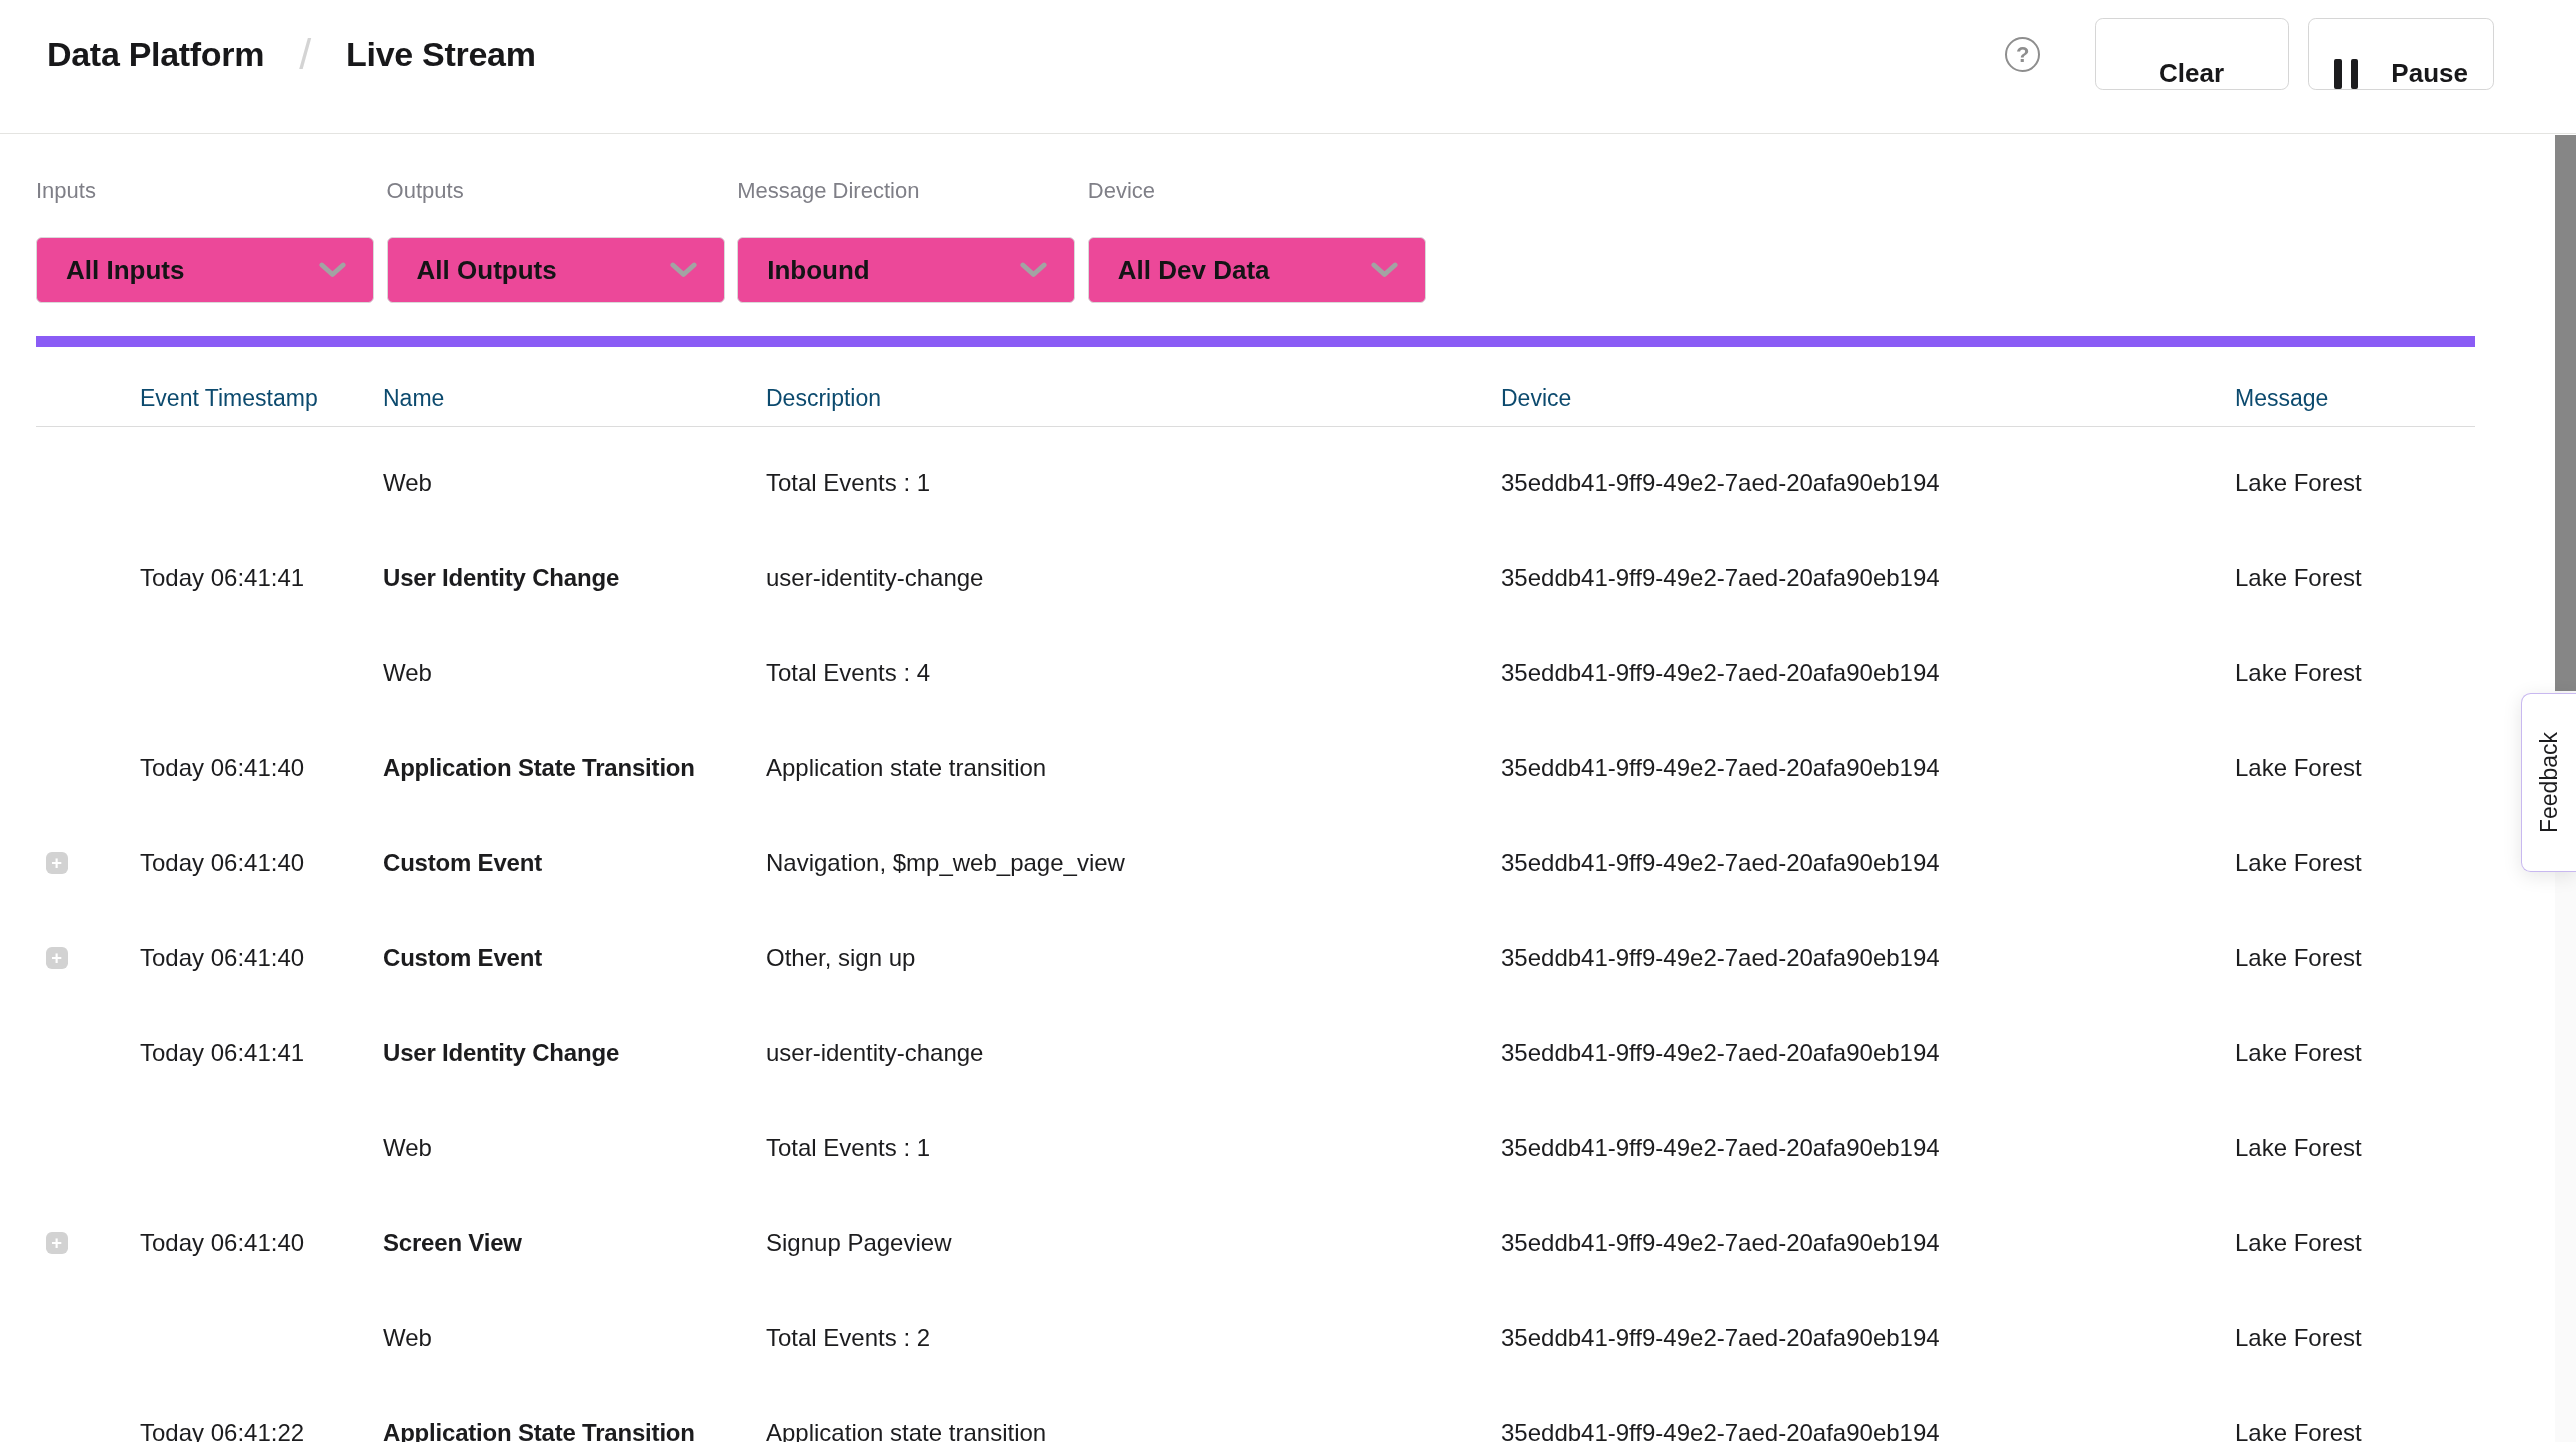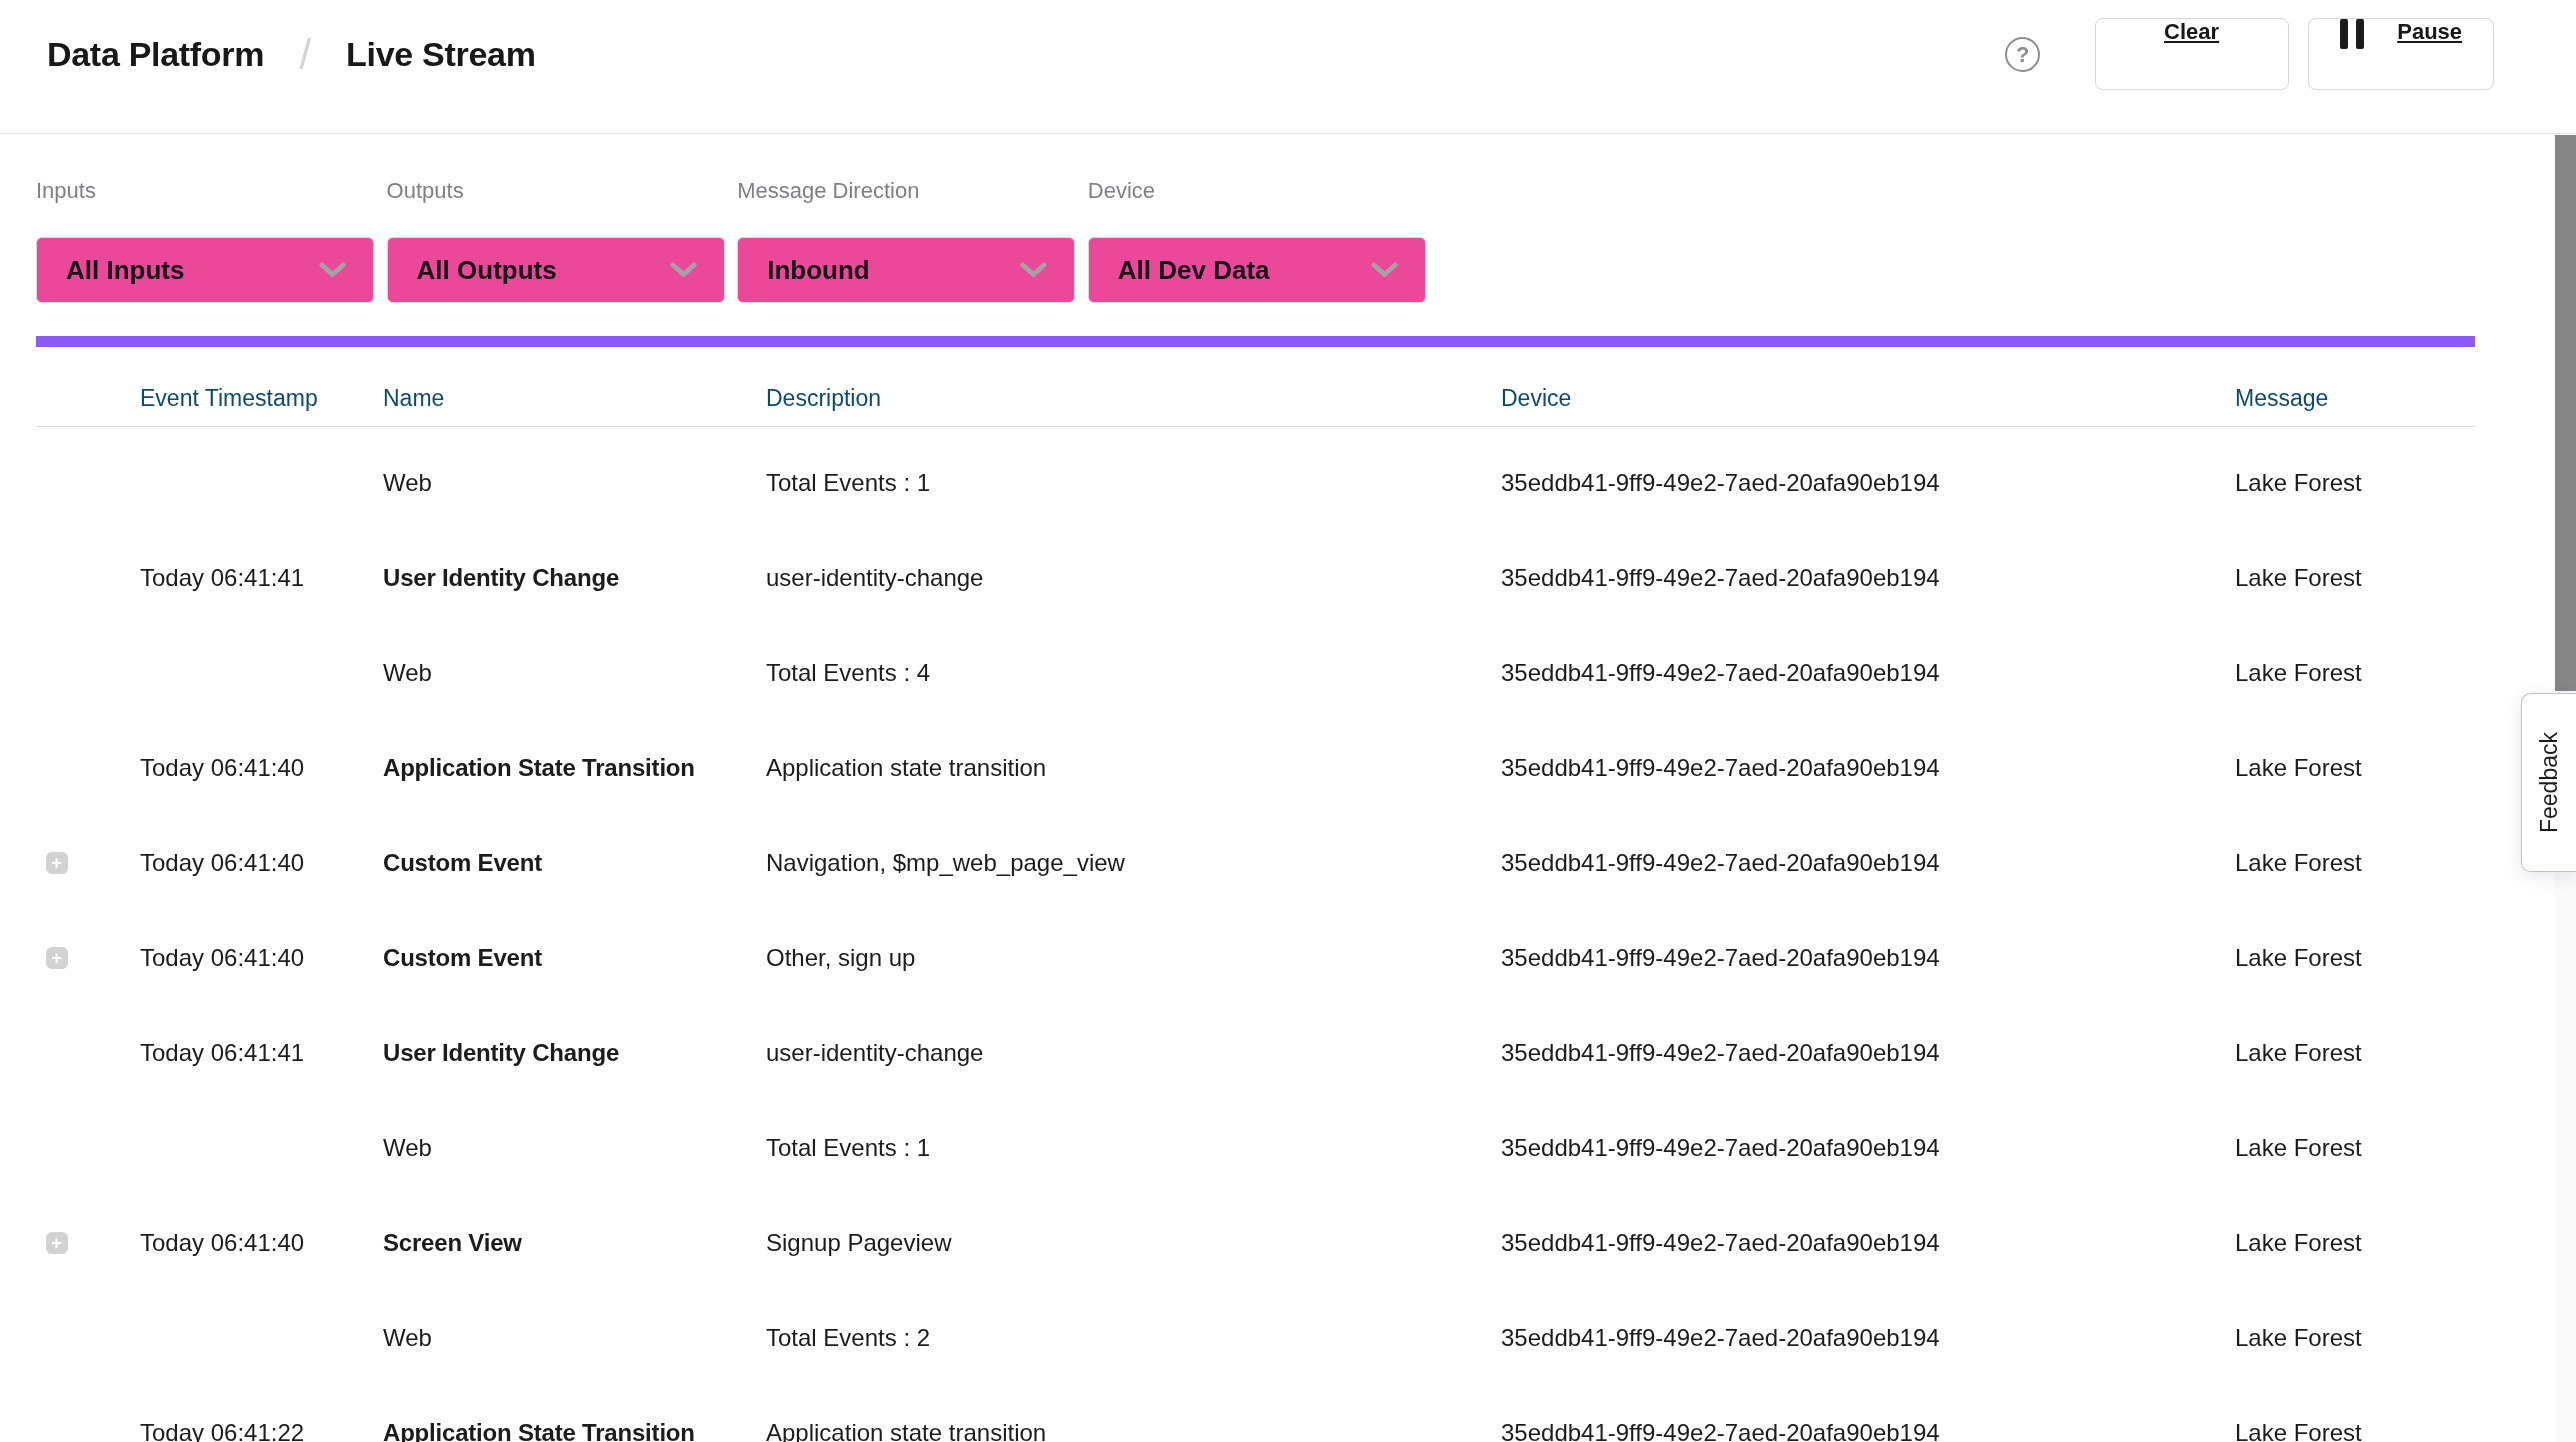--- a/index.html
+++ b/index.html
@@ -13,23 +13,23 @@
   .breadcrumb { display:flex; align-items:center; gap:35px;margin-left:8px; }
   .crumb { font-size:34px; font-weight:600; letter-spacing:-0.3px; color:#18181a; }
   .crumb-sep { font-size:43px; font-weight:400; color:#d4d4d4; }
   .header-actions { display:flex; align-items:center; gap:19.4px; }
   .help-btn { background:none; border:none; cursor:pointer; margin-right:35px;
               display:flex; align-items:center; justify-content:center; }
   .help-circle { width:35px; height:35px; border:2.9px solid #8e8e8e; border-radius:50%;
                  color:#8e8e8e; font-size:22px; font-weight:700; line-height:29px;
                  display:flex; align-items:center; justify-content:center; }
   .btn { height:72px; background:#fff; border:1px solid #d6d6d6; border-radius:7.8px;
-         font-family:"Liberation Sans", sans-serif; font-size:22px; font-weight:700;
-         color:#18181a; display:flex; align-items:flex-start; justify-content:center;
-         cursor:pointer;text-decoration:underline; }
+         font-family:"Liberation Sans", sans-serif; font-size:26px; font-weight:700;
+         color:#18181a; display:flex; align-items:flex-end; justify-content:center;
+         cursor:pointer; }
   .btn-clear { width:194px; }
   .btn-pause { width:186px; gap:33px; }
   .pause-icon { display:flex; gap:8.7px; }
   .pause-icon i { display:block; width:7.8px; height:30px; background:#1c1c1e; border-radius:1.9px; }
 
   
   .filters { display:flex; gap:12.6px; padding:43px 0 0 36px; }
   .filter-label { font-size:22px; color:#7f7f87; height:27px; line-height:27px; margin-bottom:33px; }
   .dropdown { width:338px; height:66px; background:#ec4899; border:1px solid #d9d9d9;
               border-radius:5.8px; display:flex; align-items:center; justify-content:space-between;

